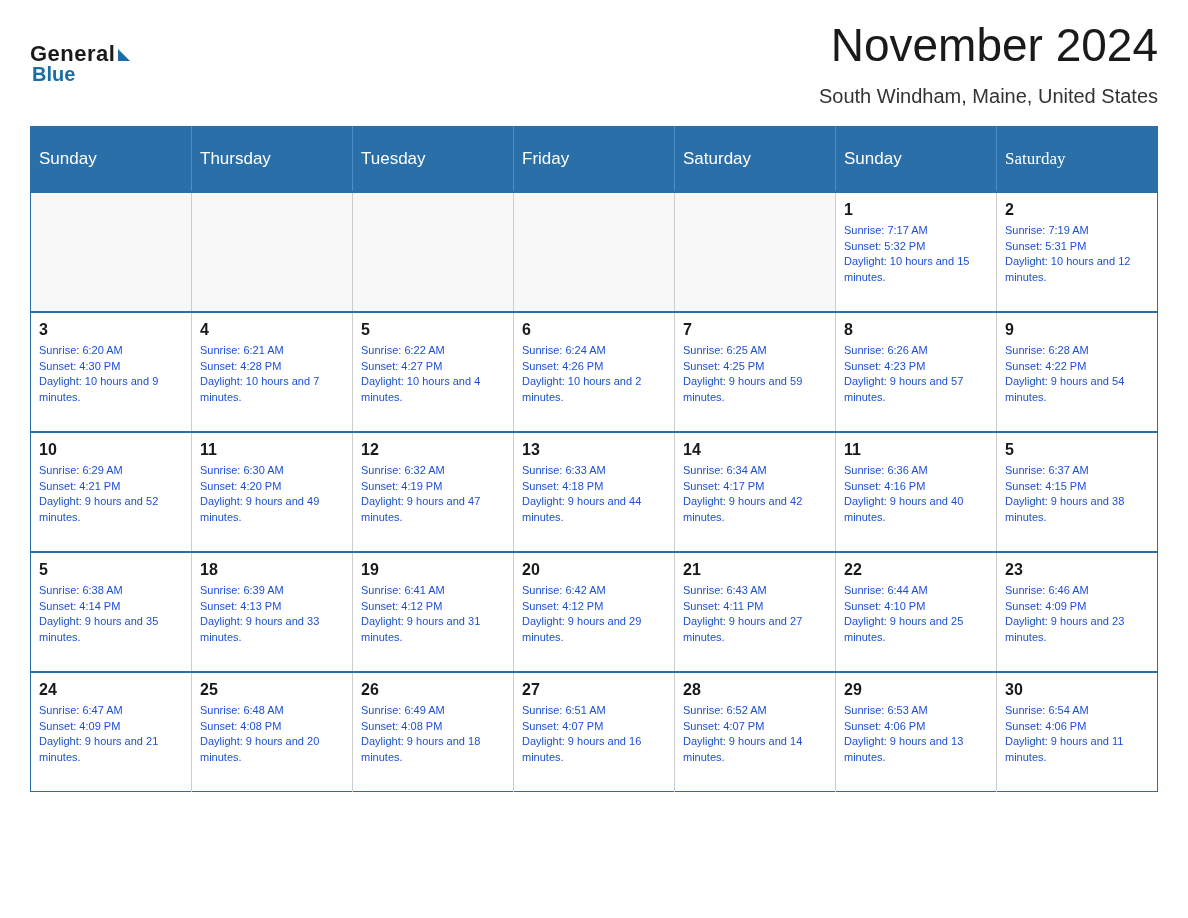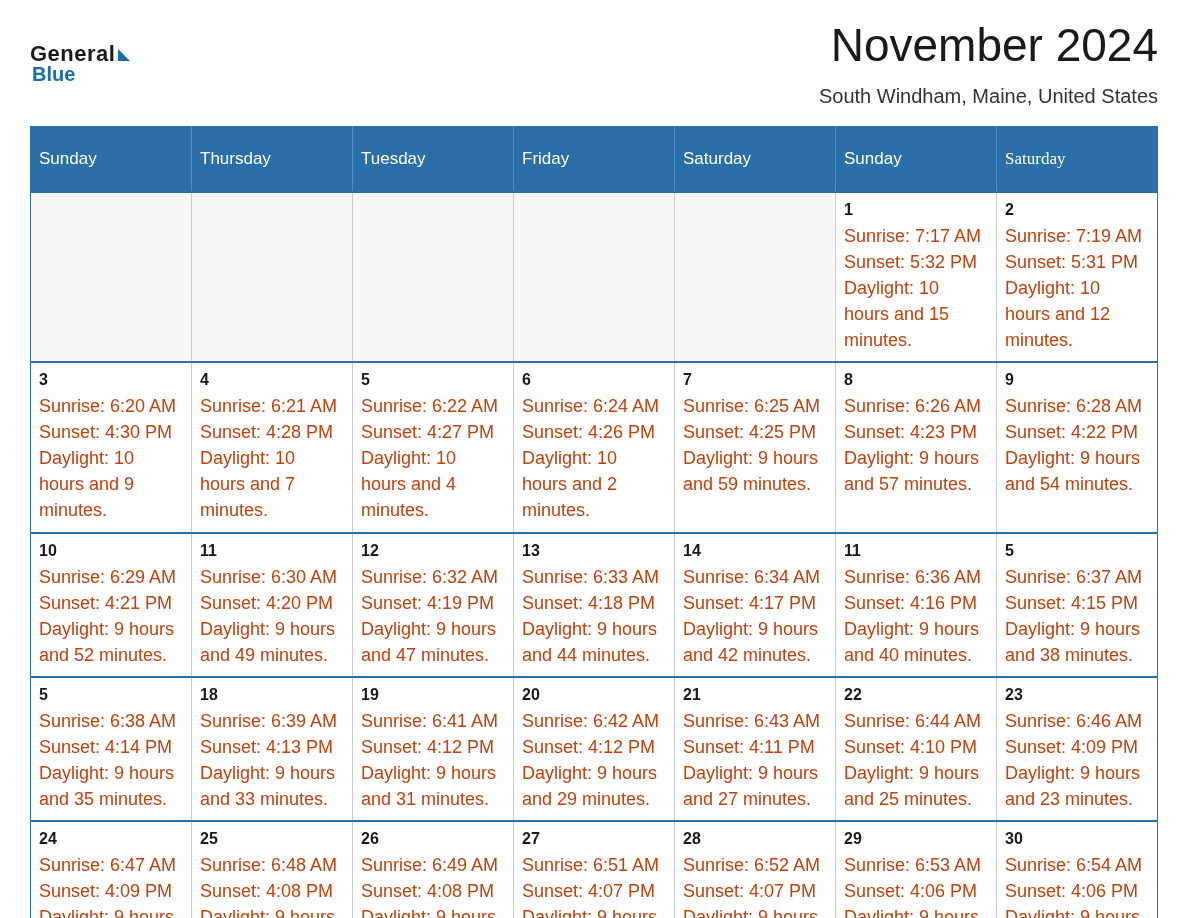--- a/index.html
+++ b/index.html
@@ -116,22 +116,22 @@
 
     .day-number {
       font-size: 16px;
       font-weight: bold;
       color: #1a1a1a;
       display: block;
       margin-bottom: 4px;
     }
 
     .day-info {
-      font-size: 18px;
-      color: #c2410c;
+      font-size: 11px;
+      color: #1d4ed8;
       line-height: 1.45;
     }
 
     .empty-cell {
       background: #f8f8f8;
     }
   </style>
 </head>
 <body>
 

